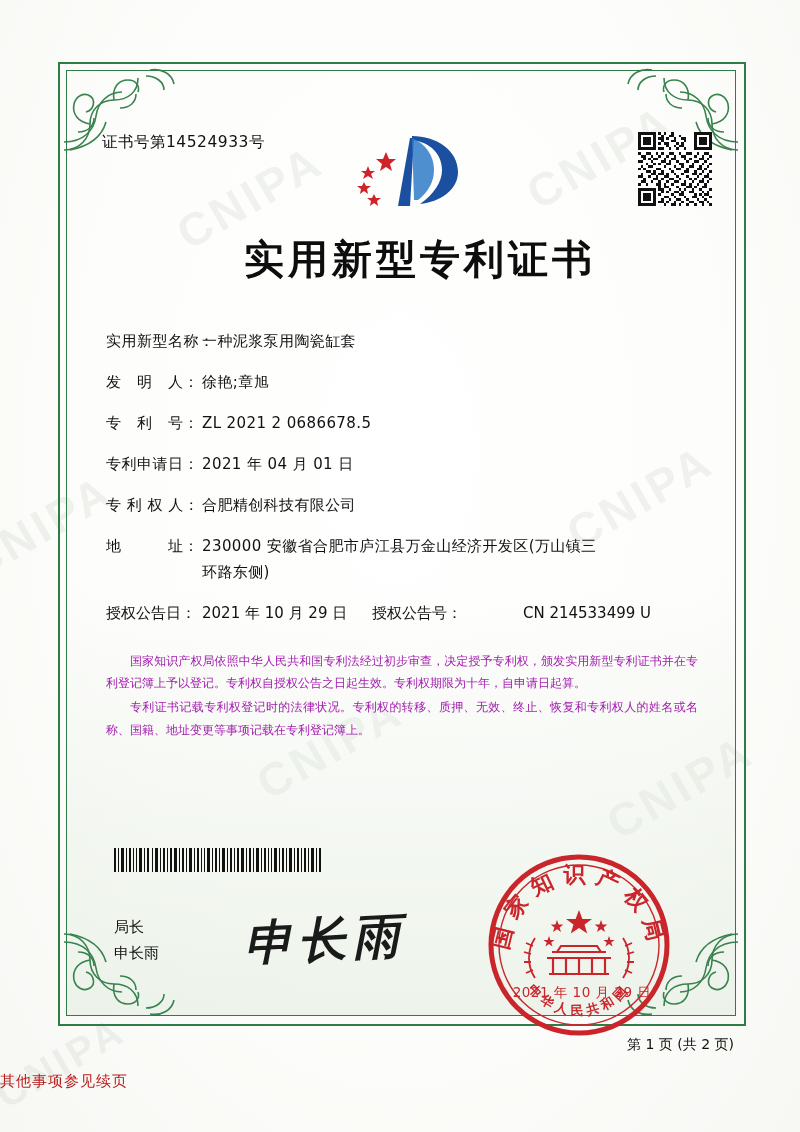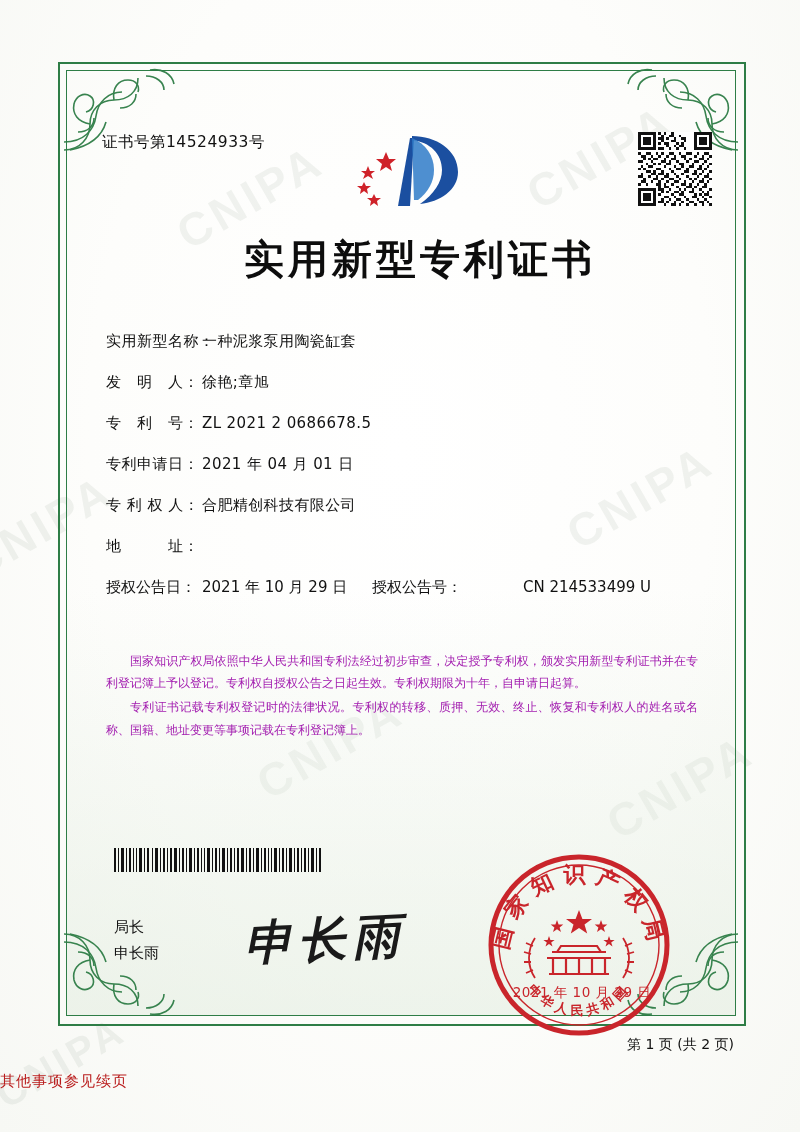--- a/index.html
+++ b/index.html
@@ -554,20 +554,24 @@
       <div class="field-row">
         <div class="field-label">专利申请日：</div>
         <div class="field-value">2021 年 04 月 01 日</div>
       </div>
       <div class="field-row">
         <div class="field-label">专 利 权 人：</div>
         <div class="field-value">合肥精创科技有限公司</div>
       </div>
       <div class="field-row">
         <div class="field-label">地　　　址：</div>
+        <div class="field-value">
+          <span>230000 安徽省合肥市庐江县万金山经济开发区(万山镇三</span>
+          <span class="ind">环路东侧)</span>
+        </div>
       </div>
       <div class="row-inline">
         <div class="inline-label">授权公告日：</div>
         <div class="inline-value">2021 年 10 月 29 日</div>
         <div class="inline-label2">授权公告号：</div>
         <div class="inline-value2">CN 214533499 U</div>
       </div>
     </div>
 
     <div class="paras">

